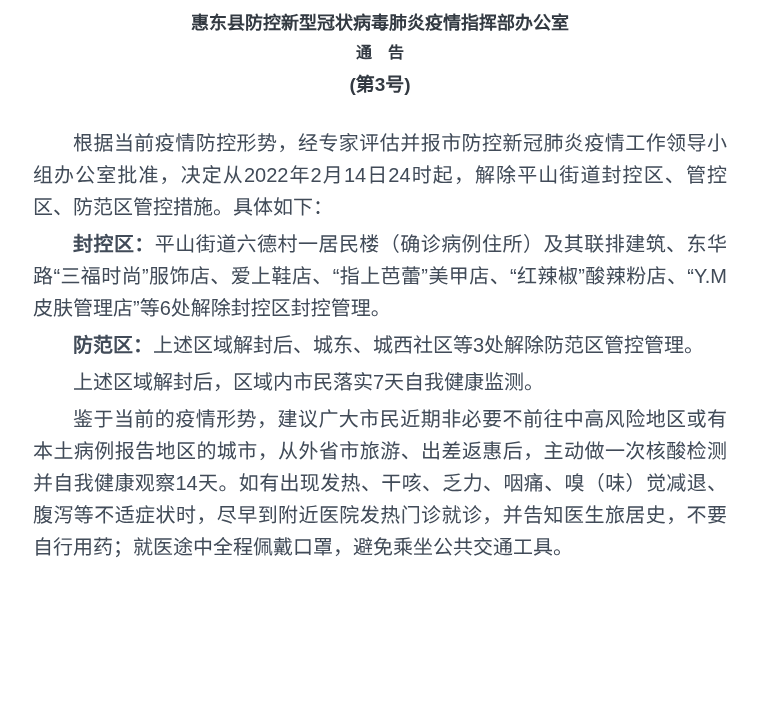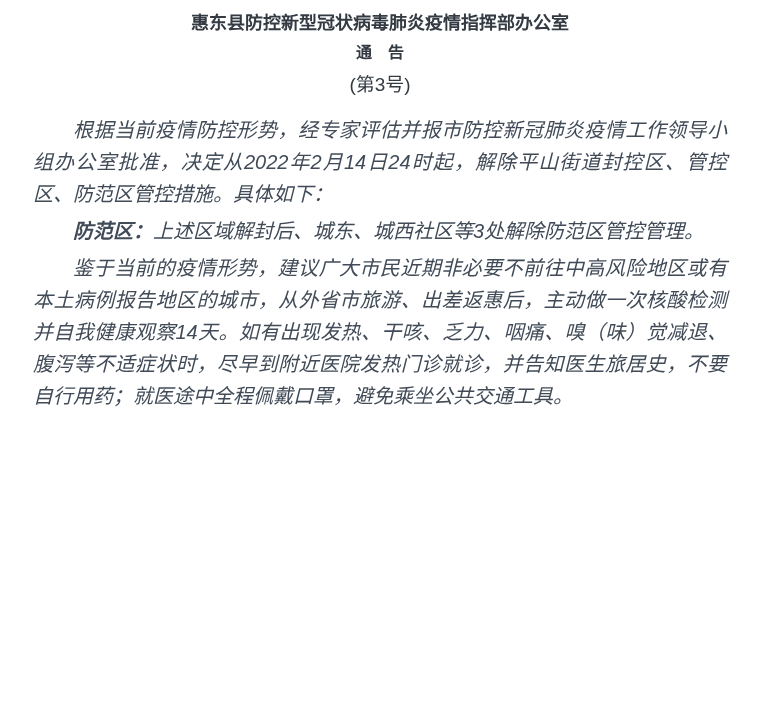--- a/index.html
+++ b/index.html
@@ -33,27 +33,26 @@
     font-size: 16px;
     line-height: 22px;
     font-weight: bold;
     text-align: center;
     color: #333a42;
   }
   .doc-number {
     margin: 10px 0 0 0;
     font-size: 19px;
     line-height: 22px;
-    font-weight: normal;
+    font-weight: bold;
     text-align: center;
     color: #333a42;
   }
   .doc-body {
-    margin-top: 18px;
-    font-style: italic;
+    margin-top: 31px;
   }
   .doc-body p {
     margin: 0 0 5px 0;
     font-size: 20px;
     line-height: 32px;
     color: #414b58;
     text-align: justify;
     text-justify: inter-ideograph;
     text-indent: 2em;
     word-break: break-all;
@@ -70,22 +69,24 @@
   <h1 class="doc-title">惠东县防控新型冠状病毒肺炎疫情指挥部办公室</h1>
 
   <div class="doc-subtitle">通　告</div>
 
   <div class="doc-number">(第3号)</div>
 
   <div class="doc-body">
 
     <p><span class="zone-label"></span><span>根据当前疫情防控形势，经专家评估并报市防控新冠肺炎疫情工作领导小组办公室批准，决定从2022年2月14日24时起，解除平山街道封控区、管控区、防范区管控措施。具体如下：</span></p>
 
+    <p><span class="zone-label">封控区：</span><span>平山街道六德村一居民楼（确诊病例住所）及其联排建筑、东华路“三福时尚”服饰店、爱上鞋店、“指上芭蕾”美甲店、“红辣椒”酸辣粉店、“Y.M皮肤管理店”等6处解除封控区封控管理。</span></p>
 
 
     <p><span class="zone-label">防范区：</span><span>上述区域解封后、城东、城西社区等3处解除防范区管控管理。</span></p>
 
+    <p><span class="zone-label"></span><span>上述区域解封后，区域内市民落实7天自我健康监测。</span></p>
 
     <p><span class="zone-label"></span><span>鉴于当前的疫情形势，建议广大市民近期非必要不前往中高风险地区或有本土病例报告地区的城市，从外省市旅游、出差返惠后，主动做一次核酸检测并自我健康观察14天。如有出现发热、干咳、乏力、咽痛、嗅（味）觉减退、腹泻等不适症状时，尽早到附近医院发热门诊就诊，并告知医生旅居史，不要自行用药；就医途中全程佩戴口罩，避免乘坐公共交通工具。</span></p>
 
 
   </div>
 </div>
 
 </body></html>

